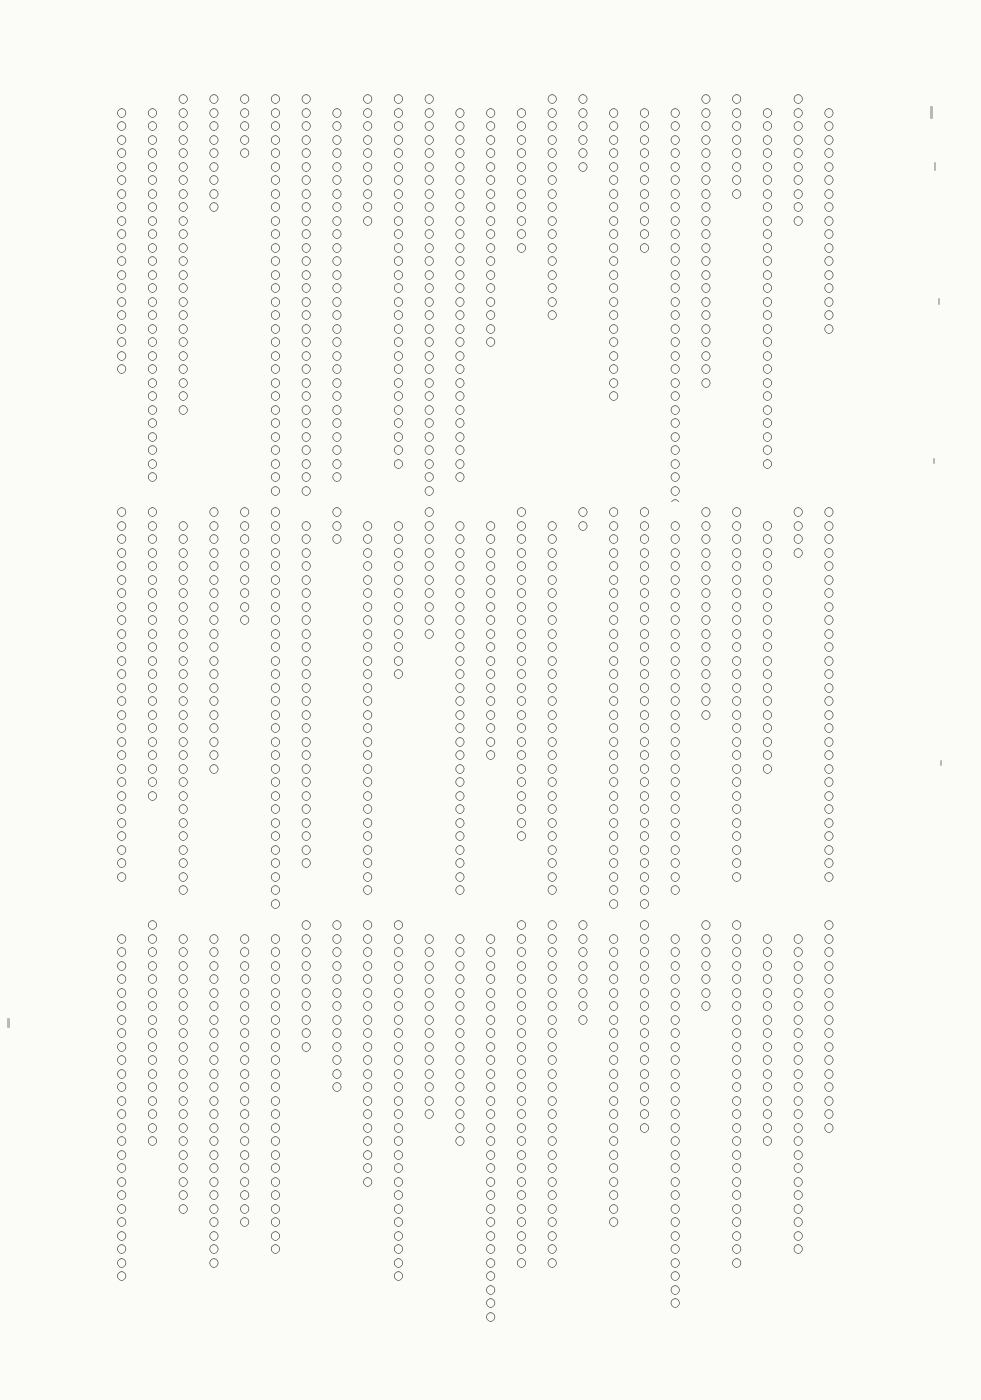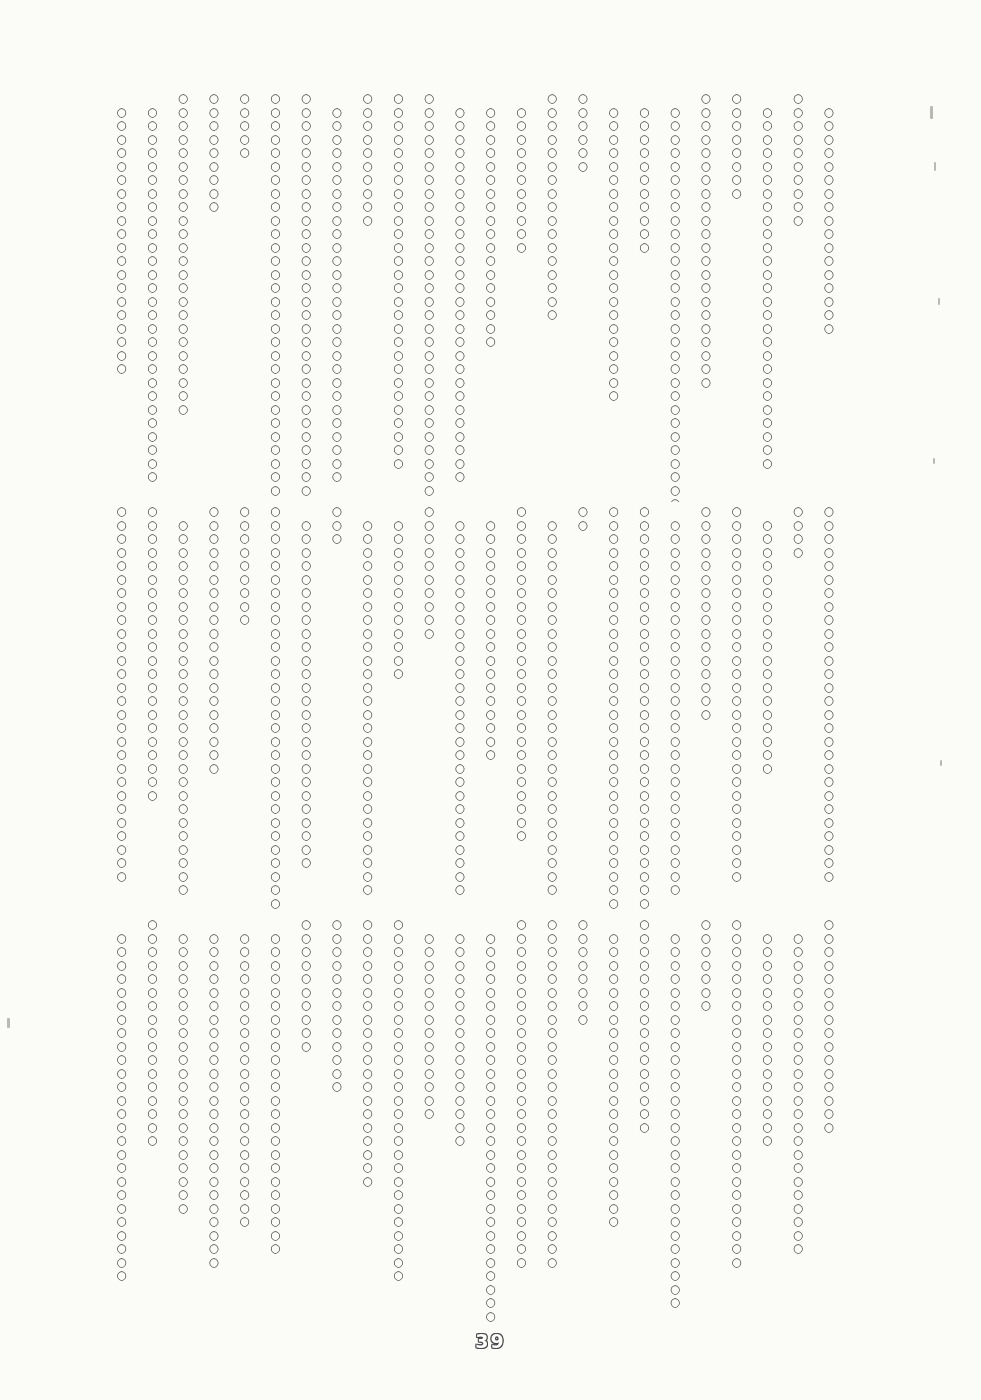--- a/index.html
+++ b/index.html
@@ -1669,21 +1669,20 @@
         <span class="char">○</span>
         <span class="char">○</span>
         <span class="char">○</span>
         <span class="char">○</span>
         <span class="char">○</span>
         <span class="char">○</span>
         <span class="char">○</span>
       </div>
     </div>
 
-  <div class="page-number">39</div>
 
   <div class="artifact a1"></div>
   <div class="artifact a2"></div>
   <div class="artifact a3"></div>
   <div class="artifact a4"></div>
   <div class="artifact a5"></div>
   <div class="artifact a6"></div>
 
 </div>
 

